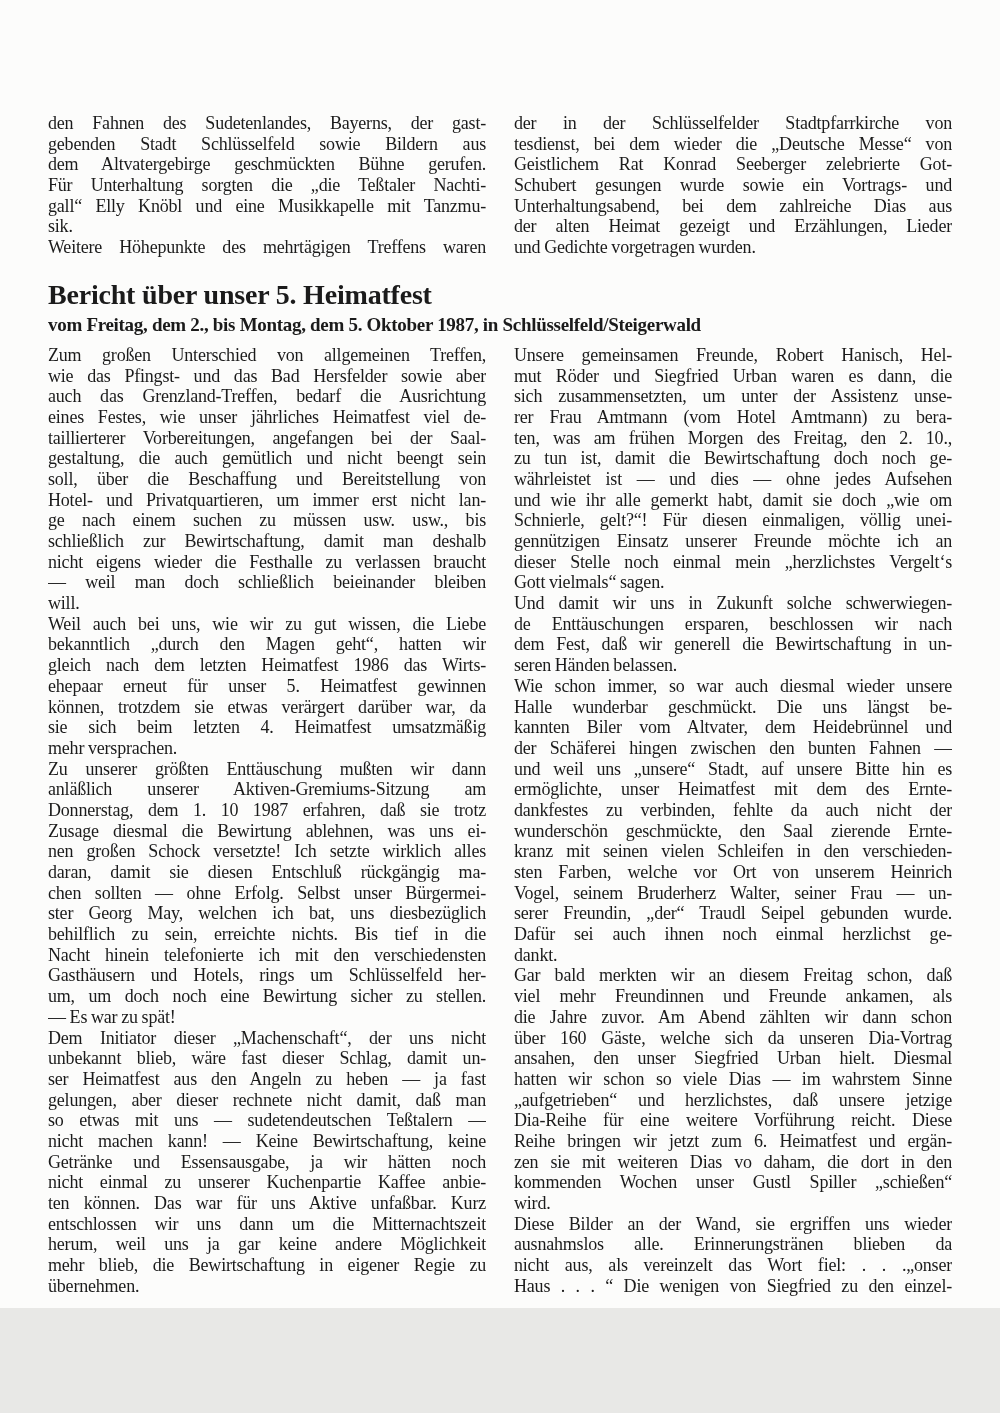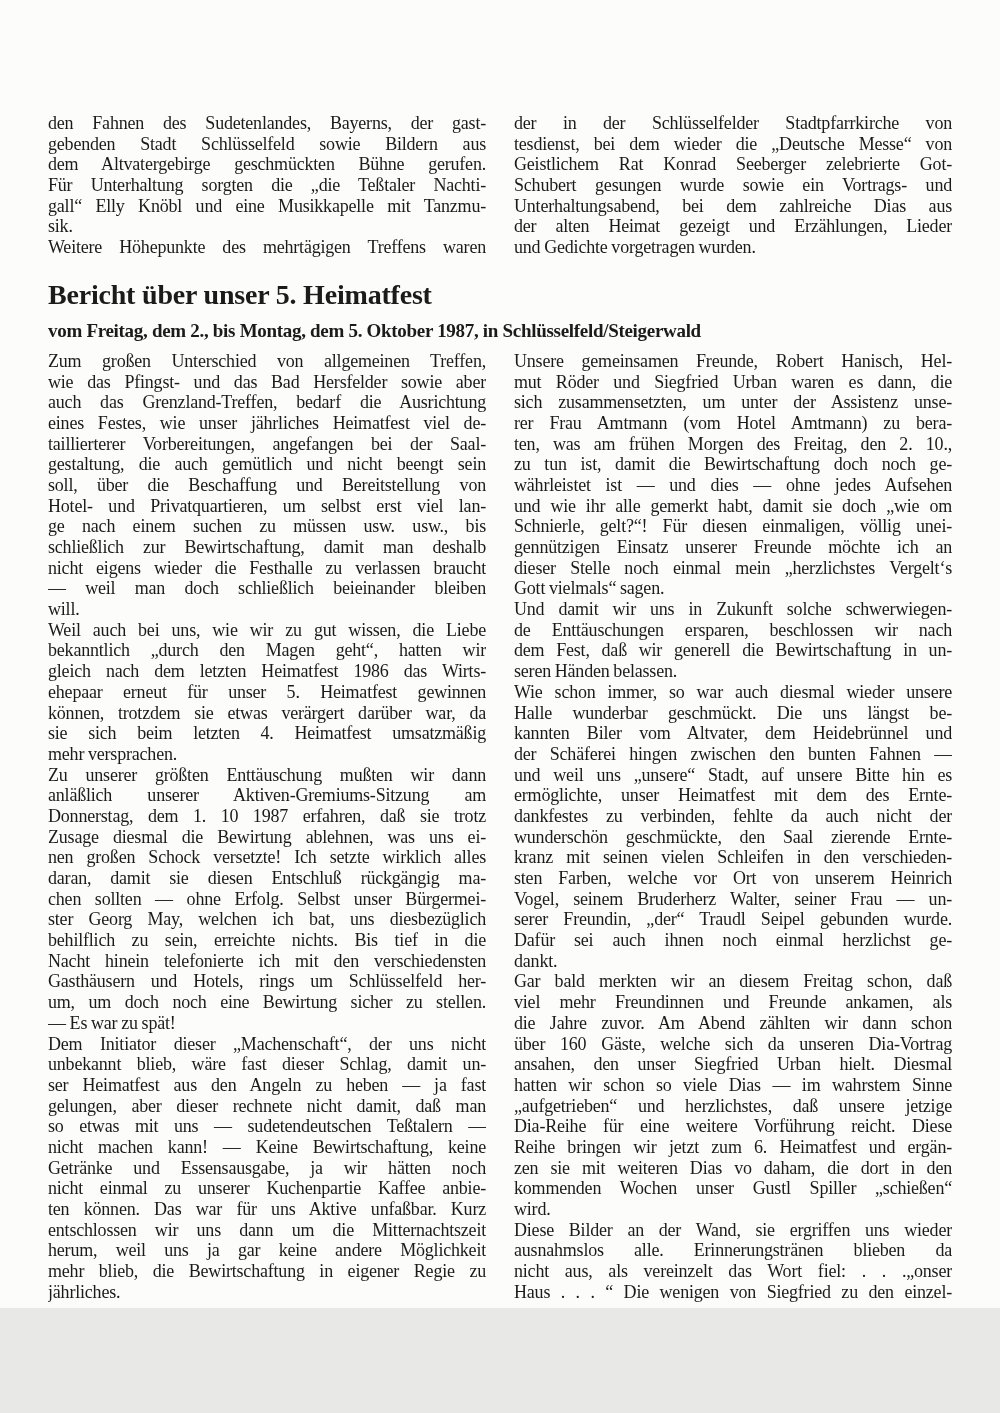--- a/index.html
+++ b/index.html
@@ -43,21 +43,21 @@
   .heading-block {
     margin-top: 21px;
   }
   .title {
     font-size: 28px;
     font-weight: bold;
     line-height: 31px;
     letter-spacing: -0.2px;
   }
   .subtitle {
-    margin-top: 9px;
+    margin-top: 3px;
     font-size: 19px;
     font-weight: bold;
     line-height: 23px;
     letter-spacing: -0.3px;
   }
   .main-row { margin-top: 9px; }
   .page-number {
     position: absolute;
     top: 1303px;
     left: 844px;
@@ -108,21 +108,21 @@
     <div class="cols main-row">
       <div class="col">
           <div class="paragraph">
             <div class="ln">Zum großen Unterschied von allgemeinen Treffen,</div>
             <div class="ln">wie das Pfingst- und das Bad Hersfelder sowie aber</div>
             <div class="ln">auch das Grenzland-Treffen, bedarf die Ausrichtung</div>
             <div class="ln">eines Festes, wie unser jährliches Heimatfest viel de-</div>
             <div class="ln">taillierterer Vorbereitungen, angefangen bei der Saal-</div>
             <div class="ln">gestaltung, die auch gemütlich und nicht beengt sein</div>
             <div class="ln">soll, über die Beschaffung und Bereitstellung von</div>
-            <div class="ln">Hotel- und Privatquartieren, um selbst erst viel lan-</div>
+            <div class="ln">Hotel- und Privatquartieren, um immer erst nicht lan-</div>
             <div class="ln">ge nach einem suchen zu müssen usw. usw., bis</div>
             <div class="ln">schließlich zur Bewirtschaftung, damit man deshalb</div>
             <div class="ln">nicht eigens wieder die Festhalle zu verlassen braucht</div>
             <div class="ln">— weil man doch schließlich beieinander bleiben</div>
             <div class="ln last">will.</div>
           </div>
           <div class="paragraph">
             <div class="ln">Weil auch bei uns, wie wir zu gut wissen, die Liebe</div>
             <div class="ln">bekanntlich „durch den Magen geht“, hatten wir</div>
             <div class="ln">gleich nach dem letzten Heimatfest 1986 das Wirts-</div>
@@ -152,21 +152,21 @@
             <div class="ln">ser Heimatfest aus den Angeln zu heben — ja fast</div>
             <div class="ln">gelungen, aber dieser rechnete nicht damit, daß man</div>
             <div class="ln">so etwas mit uns — sudetendeutschen Teßtalern —</div>
             <div class="ln">nicht machen kann! — Keine Bewirtschaftung, keine</div>
             <div class="ln">Getränke und Essensausgabe, ja wir hätten noch</div>
             <div class="ln">nicht einmal zu unserer Kuchenpartie Kaffee anbie-</div>
             <div class="ln">ten können. Das war für uns Aktive unfaßbar. Kurz</div>
             <div class="ln">entschlossen wir uns dann um die Mitternachtszeit</div>
             <div class="ln">herum, weil uns ja gar keine andere Möglichkeit</div>
             <div class="ln">mehr blieb, die Bewirtschaftung in eigener Regie zu</div>
-            <div class="ln last">jährliches.</div>
+            <div class="ln last">übernehmen.</div>
           </div>
         </div>
       <div class="col">
           <div class="paragraph">
             <div class="ln">Unsere gemeinsamen Freunde, Robert Hanisch, Hel-</div>
             <div class="ln">mut Röder und Siegfried Urban waren es dann, die</div>
             <div class="ln">sich zusammensetzten, um unter der Assistenz unse-</div>
             <div class="ln">rer Frau Amtmann (vom Hotel Amtmann) zu bera-</div>
             <div class="ln">ten, was am frühen Morgen des Freitag, den 2. 10.,</div>
             <div class="ln">zu tun ist, damit die Bewirtschaftung doch noch ge-</div>

